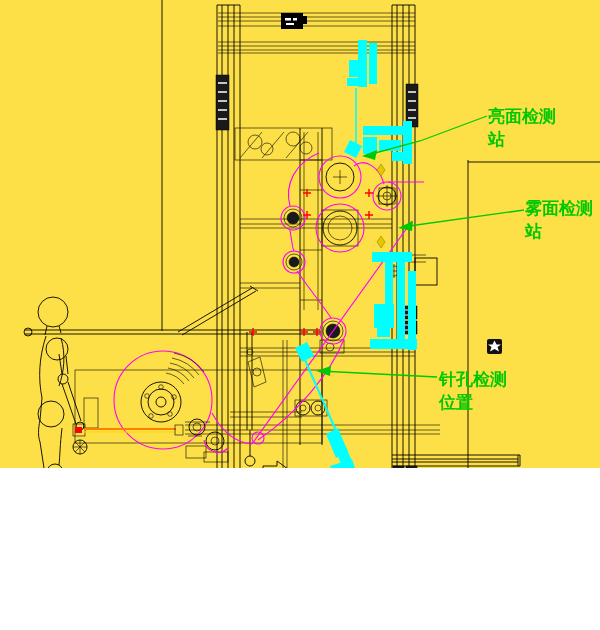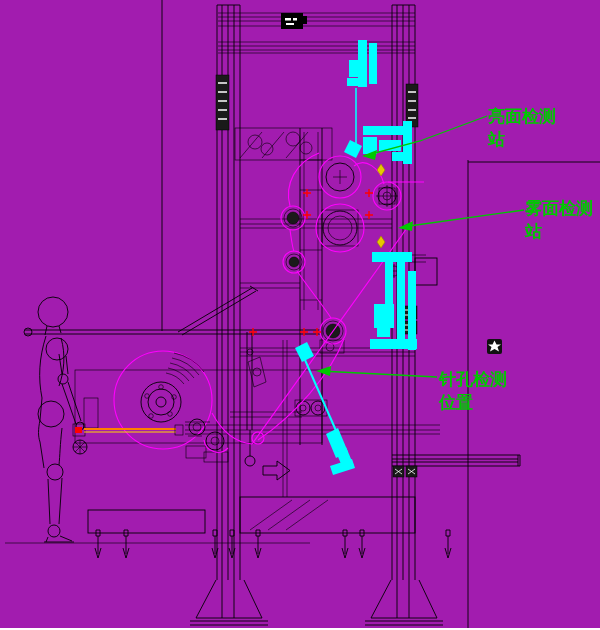--- a/index.html
+++ b/index.html
@@ -1,16 +1,16 @@
 <!DOCTYPE html>
 <html><head>
 <meta charset="utf-8">
 <style>
   html,body{margin:0;padding:0;background:#ffffff;}
-  #stage{position:relative;width:600px;height:628px;background:#a21caf;overflow:hidden;
+  #stage{position:relative;width:600px;height:468px;background:#fde047;overflow:hidden;
          font-family:"DejaVu Sans",sans-serif;}
   svg{position:absolute;left:0;top:0;}
   
   .k  {stroke:#000;fill:none;stroke-width:.9;}
   .k2 {stroke:#000;fill:none;stroke-width:.6;}
   .kf {fill:#000;stroke:none;}
   .dk {fill:#1a1a1a;stroke:#000;stroke-width:.5;}
   .m  {stroke:#FF00FF;fill:none;stroke-width:1.1;}
   .c  {fill:#00FFFF;stroke:none;}
   .cl {stroke:#00FFFF;fill:none;}

